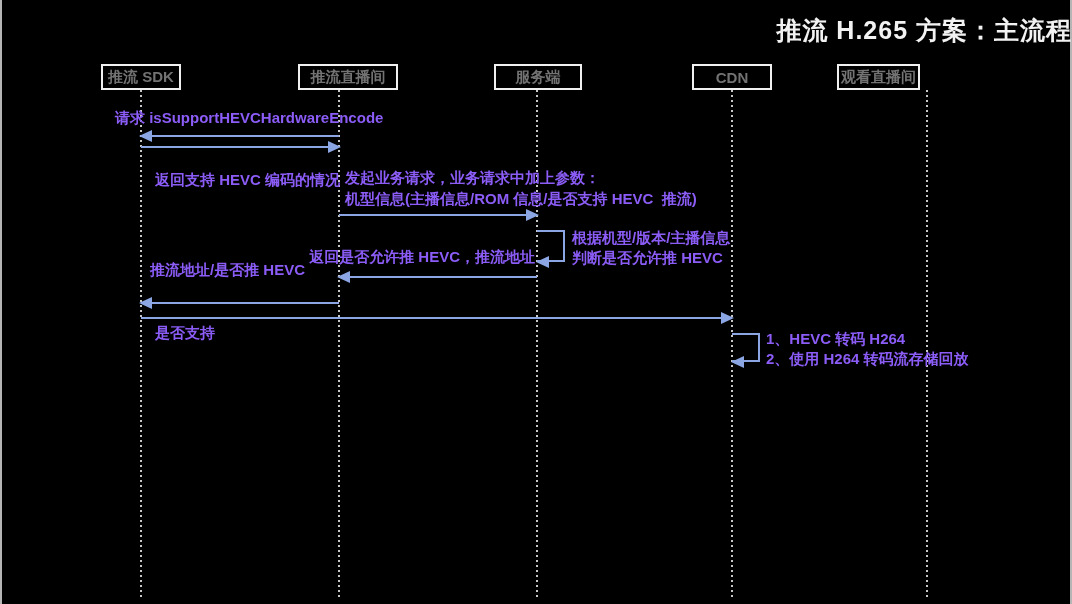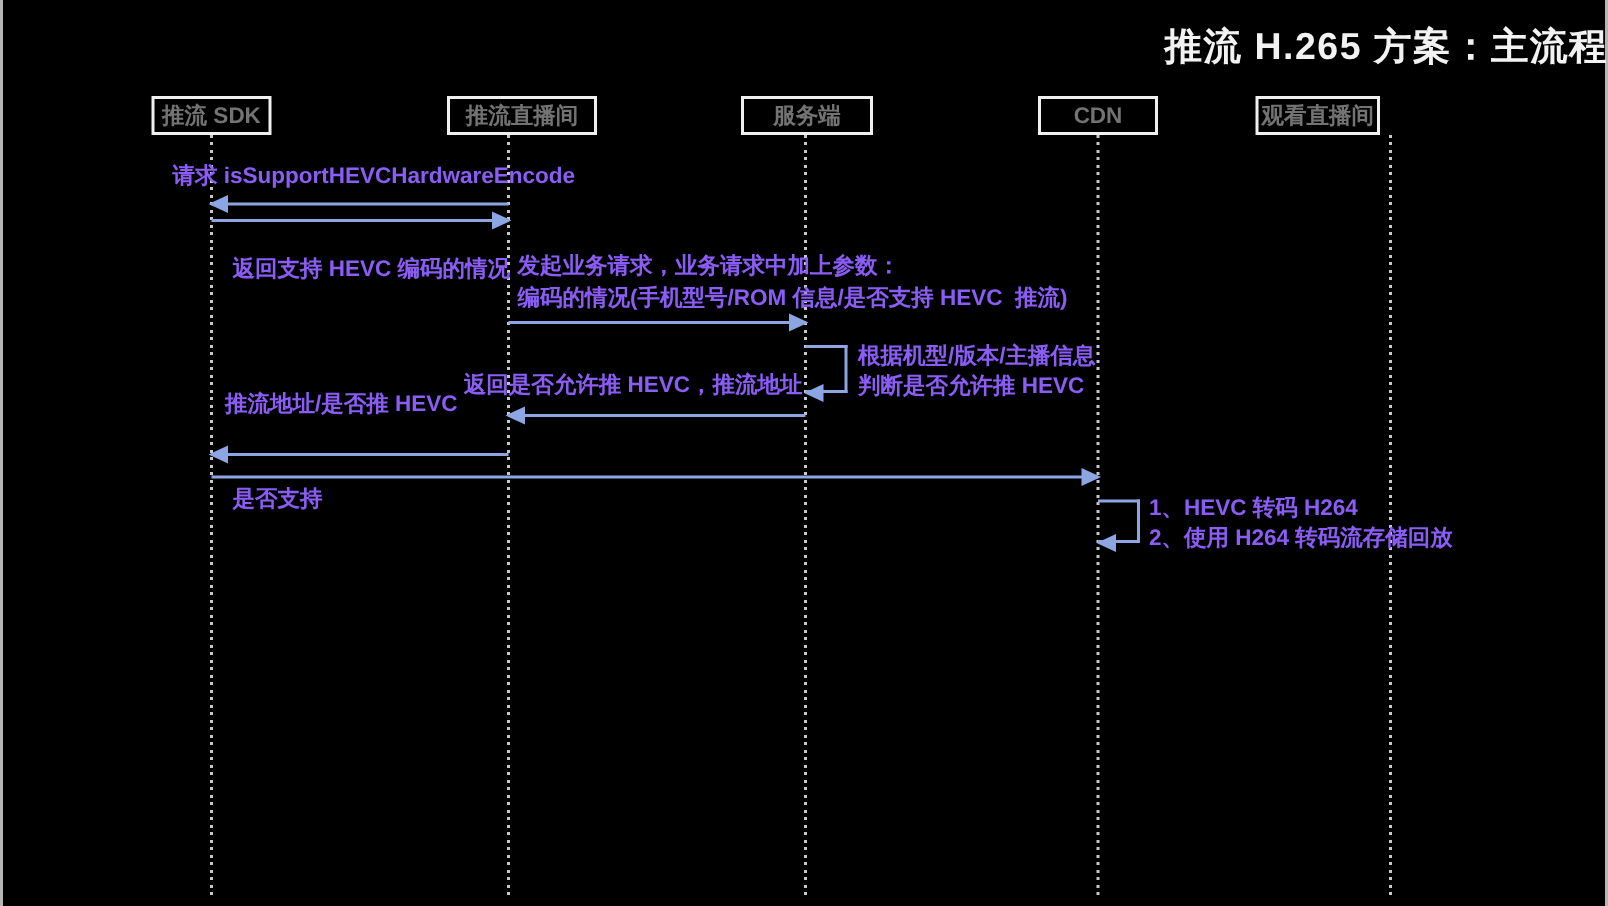--- a/index.html
+++ b/index.html
@@ -69,21 +69,21 @@
   <div class="lifeline" style="left:731px;"></div>
   <div class="lifeline" style="left:926px;"></div>
 
   <div class="msg-label" style="left:115px;top:109px;">请求 isSupportHEVCHardwareEncode</div>
   <div class="msg-arrow left" style="left:141px;top:135px;width:198px;"></div>
 
   <div class="msg-arrow right" style="left:141px;top:146px;width:198px;"></div>
   <div class="msg-label" style="left:155px;top:139px;margin-top:32px;">返回支持 HEVC 编码的情况</div>
 
   <div class="msg-label" style="left:345px;top:169px;">发起业务请求，业务请求中加上参数：</div>
-  <div class="msg-label" style="left:345px;top:190px;">编码的情况(手机型号/ROM 信息/是否支持 HEVC  推流)</div>
+  <div class="msg-label" style="left:345px;top:190px;">机型信息(主播信息/ROM 信息/是否支持 HEVC  推流)</div>
   <div class="msg-arrow right" style="left:339px;top:214px;width:198px;"></div>
 
   <div class="self-loop" style="left:537px;top:230px;width:28px;height:32px;"></div>
   <div class="msg-label" style="left:572px;top:229px;">根据机型/版本/主播信息</div>
   <div class="msg-label" style="left:572px;top:249px;">判断是否允许推 HEVC</div>
 
   <div class="msg-label r" style="right:537px;top:248px;">返回是否允许推 HEVC，推流地址</div>
   <div class="msg-arrow left" style="left:339px;top:276px;width:198px;"></div>
 
   <div class="msg-label" style="left:150px;top:261px;">推流地址/是否推 HEVC</div>

